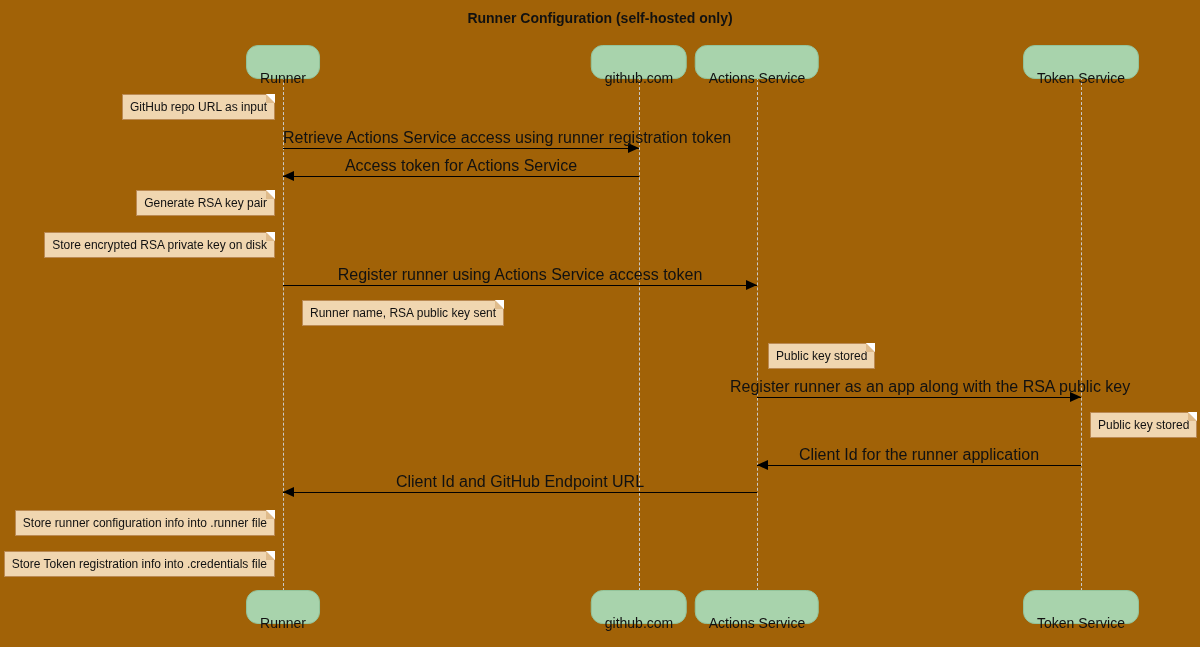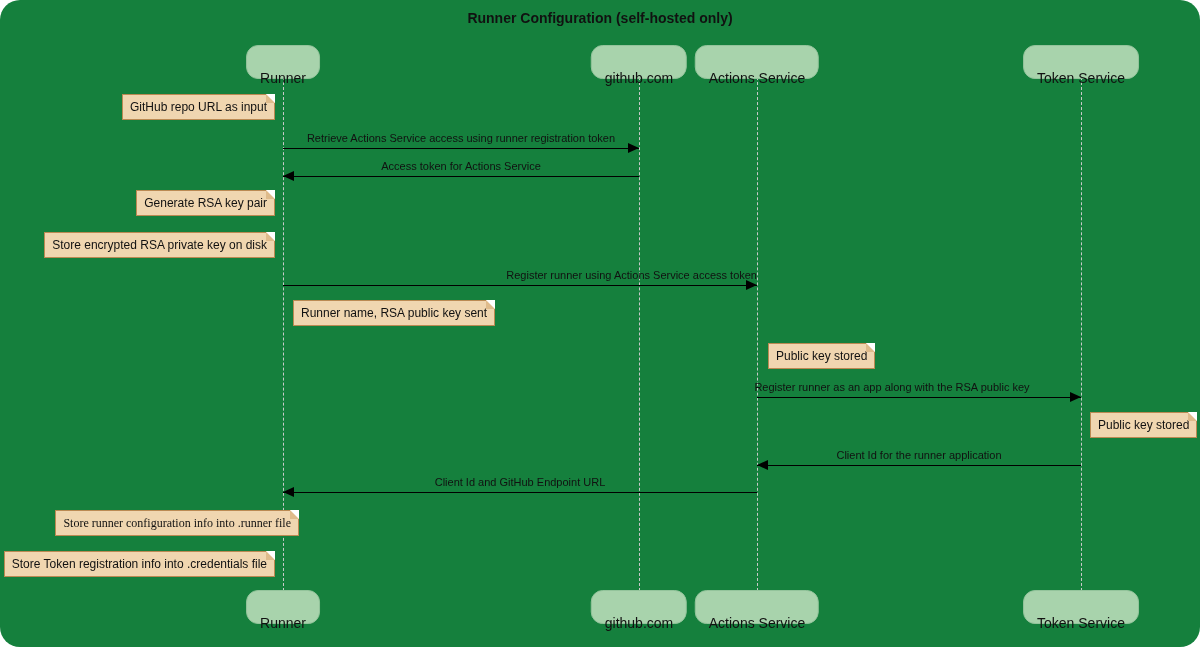--- a/index.html
+++ b/index.html
@@ -7,33 +7,33 @@
     --participant-border:#93C49B;
     --note-fill:#F0D6B0;
     --note-border:#BB8A53;
     --note-fold:#DFBB8B;
     --lifeline:#C9C9C9;
     --arrow:#000000;
     --text:#111111;
   }
   html,body{margin:0;padding:0;background:#ffffff;}
   body{font-family:"Liberation Sans", sans-serif;color:var(--text);}
-  .diagram{position:relative;width:1200px;height:647px;background:#15803d;overflow:hidden;border-radius:20px;}
+  .diagram{position:relative;width:1200px;height:647px;background:#a16207;overflow:hidden;}
   .title{position:absolute;left:0;top:10px;width:1200px;text-align:center;
          font-size:14px;font-weight:bold;}
   .lifeline{position:absolute;top:77px;height:514px;width:0;
             border-left:1px dashed var(--lifeline);}
   .participant{position:absolute;height:32px;line-height:32px;padding:16px 13px;
                background:var(--participant-fill);border:1px solid var(--participant-border);
                border-radius:12px;font-size:14px;white-space:nowrap;
                transform:translateX(-50%);box-sizing:border-box;}
   .participant.bottom{height:33px;line-height:33px;}
   .msg-line{position:absolute;height:0;border-top:1px solid var(--arrow);}
   .msg-label{position:absolute;height:18px;line-height:18px;text-align:center;
-             font-size:11px;white-space:nowrap;}
+             font-size:16px;white-space:nowrap;}
   .head{position:absolute;width:0;height:0;
         border-top:5px solid transparent;border-bottom:5px solid transparent;}
   .head.right{border-left:11px solid var(--arrow);}
   .head.left{border-right:11px solid var(--arrow);}
   .note{position:absolute;background:var(--note-fill);border:1px solid var(--note-border);
         font-size:12px;line-height:24px;height:24px;padding:0 7px;white-space:nowrap;
         box-sizing:content-box;}
   .note::before{content:'';position:absolute;top:-1px;right:-1px;width:0;height:0;
         border-bottom:9px solid var(--note-fold);border-right:9px solid #ffffff;}
 </style>
@@ -56,32 +56,32 @@
       <div class="participant top" style="left: 1081px; top: 45px;">Token Service</div>
       <div class="participant bottom" style="left: 1081px; top: 590px;">Token Service</div>
       <div class="msg-line" style="left: 283px; top: 148px; width: 356px;"></div>
       <div class="head right" style="top: 143px; left: 628px;"></div>
       <div class="msg-label" style="left: 283px; width: 356px; top: 129px;">Retrieve Actions Service access using runner registration token</div>
       <div class="msg-line" style="left: 283px; top: 176px; width: 356px;"></div>
       <div class="head left" style="top: 171px; left: 283px;"></div>
       <div class="msg-label" style="left: 283px; width: 356px; top: 157px;">Access token for Actions Service</div>
       <div class="msg-line" style="left: 283px; top: 285px; width: 474px;"></div>
       <div class="head right" style="top: 280px; left: 746px;"></div>
-      <div class="msg-label" style="left: 283px; width: 474px; top: 266px; text-align: right;">Register runner using Actions Service access token</div>
+      <div class="msg-label" style="left: 283px; width: 474px; top: 266px;">Register runner using Actions Service access token</div>
       <div class="msg-line" style="left: 757px; top: 397px; width: 324px;"></div>
       <div class="head right" style="top: 392px; left: 1070px;"></div>
       <div class="msg-label" style="left: 730px; width: 324px; top: 378px;">Register runner as an app along with the RSA public key</div>
       <div class="msg-line" style="left: 757px; top: 465px; width: 324px;"></div>
       <div class="head left" style="top: 460px; left: 757px;"></div>
       <div class="msg-label" style="left: 757px; width: 324px; top: 446px;">Client Id for the runner application</div>
       <div class="msg-line" style="left: 283px; top: 492px; width: 474px;"></div>
       <div class="head left" style="top: 487px; left: 283px;"></div>
       <div class="msg-label" style="left: 283px; width: 474px; top: 473px;">Client Id and GitHub Endpoint URL</div>
       <div class="note" style="top: 94px; right: 925px;">GitHub repo URL as input</div>
       <div class="note" style="top: 190px; right: 925px;">Generate RSA key pair</div>
       <div class="note" style="top: 232px; right: 925px;">Store encrypted RSA private key on disk</div>
-      <div class="note" style="top: 300px; left: 293px;">Runner name, RSA public key sent</div>
+      <div class="note" style="top: 300px; left: 302px;">Runner name, RSA public key sent</div>
       <div class="note" style="top: 343px; left: 768px;">Public key stored</div>
       <div class="note" style="top: 412px; left: 1090px;">Public key stored</div>
-      <div class="note" style="top: 510px; right: 901px; font-family: Liberation Serif, serif;">Store runner configuration info into .runner file</div>
+      <div class="note" style="top: 510px; right: 925px;">Store runner configuration info into .runner file</div>
       <div class="note" style="top: 551px; right: 925px; margin-left: 44px;">Store Token registration info into .credentials file</div>
     </div>
 </div>
 
 </body></html>

